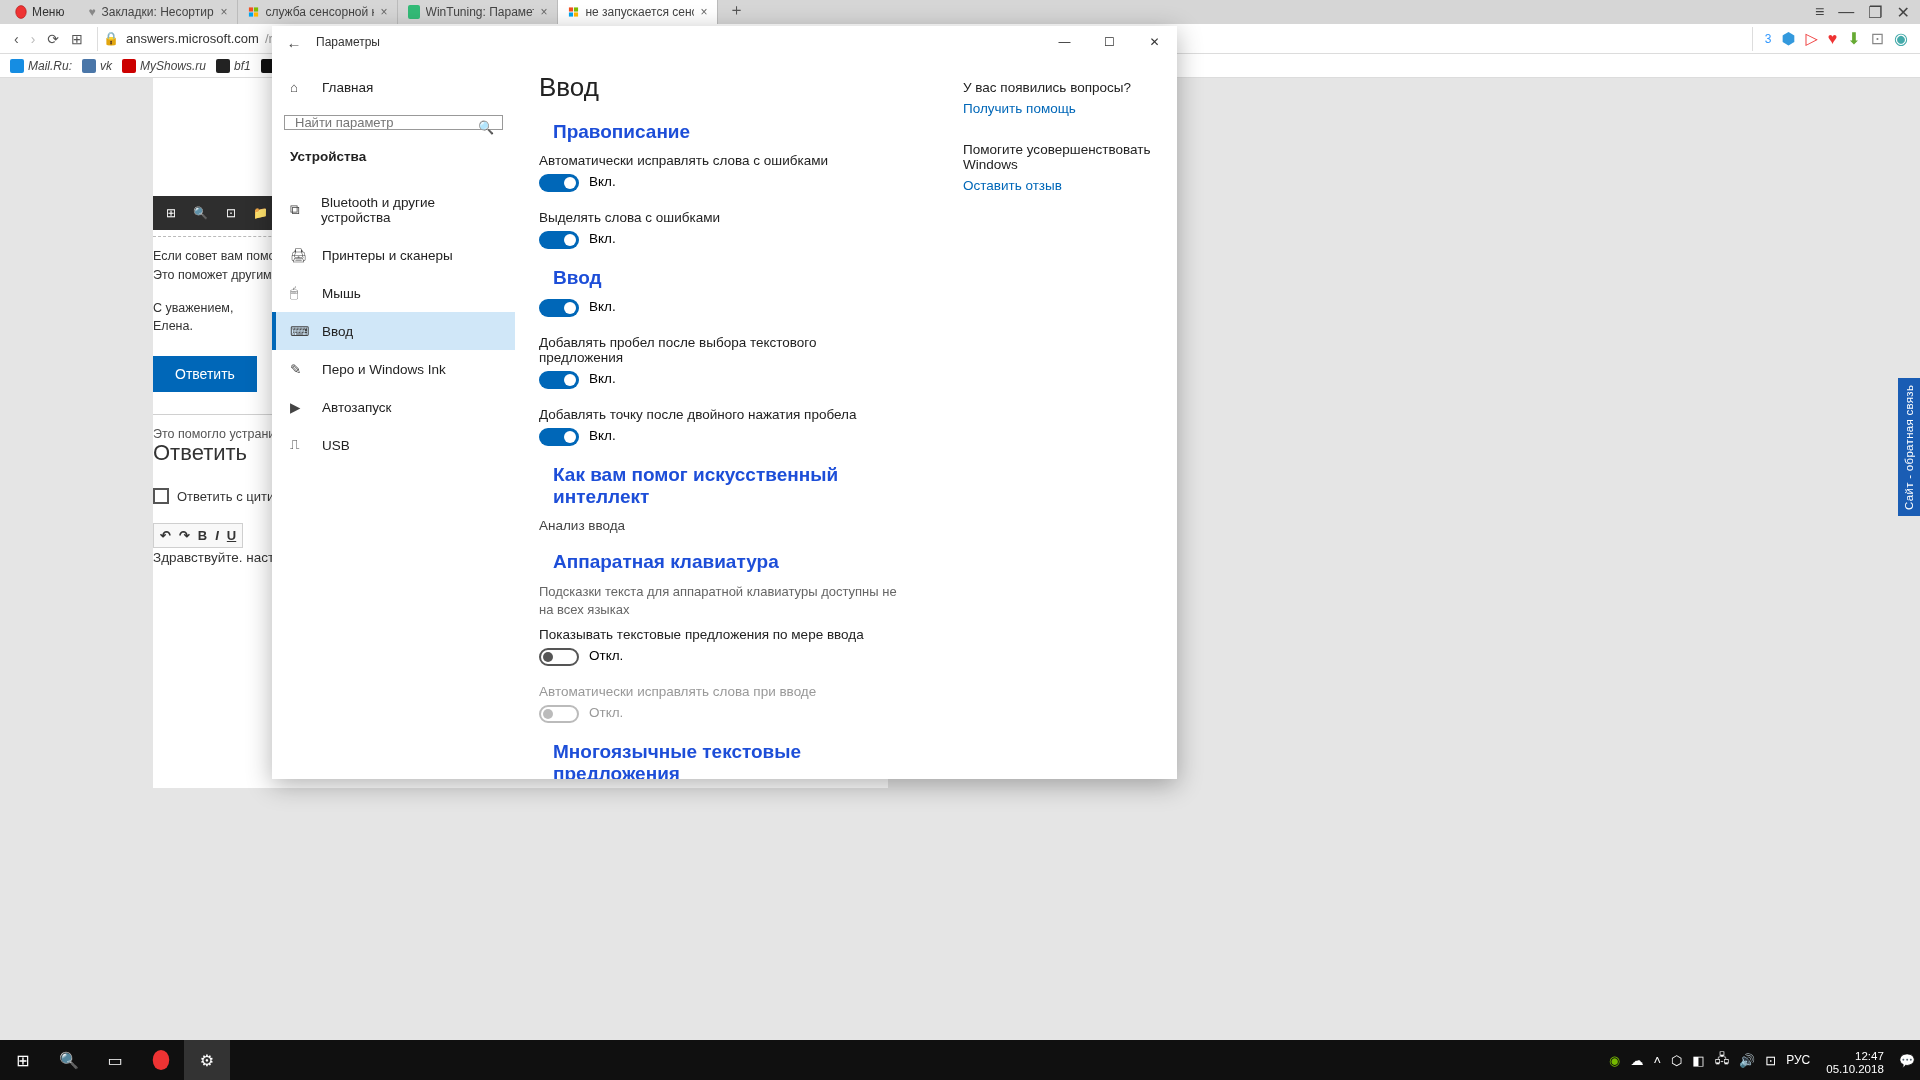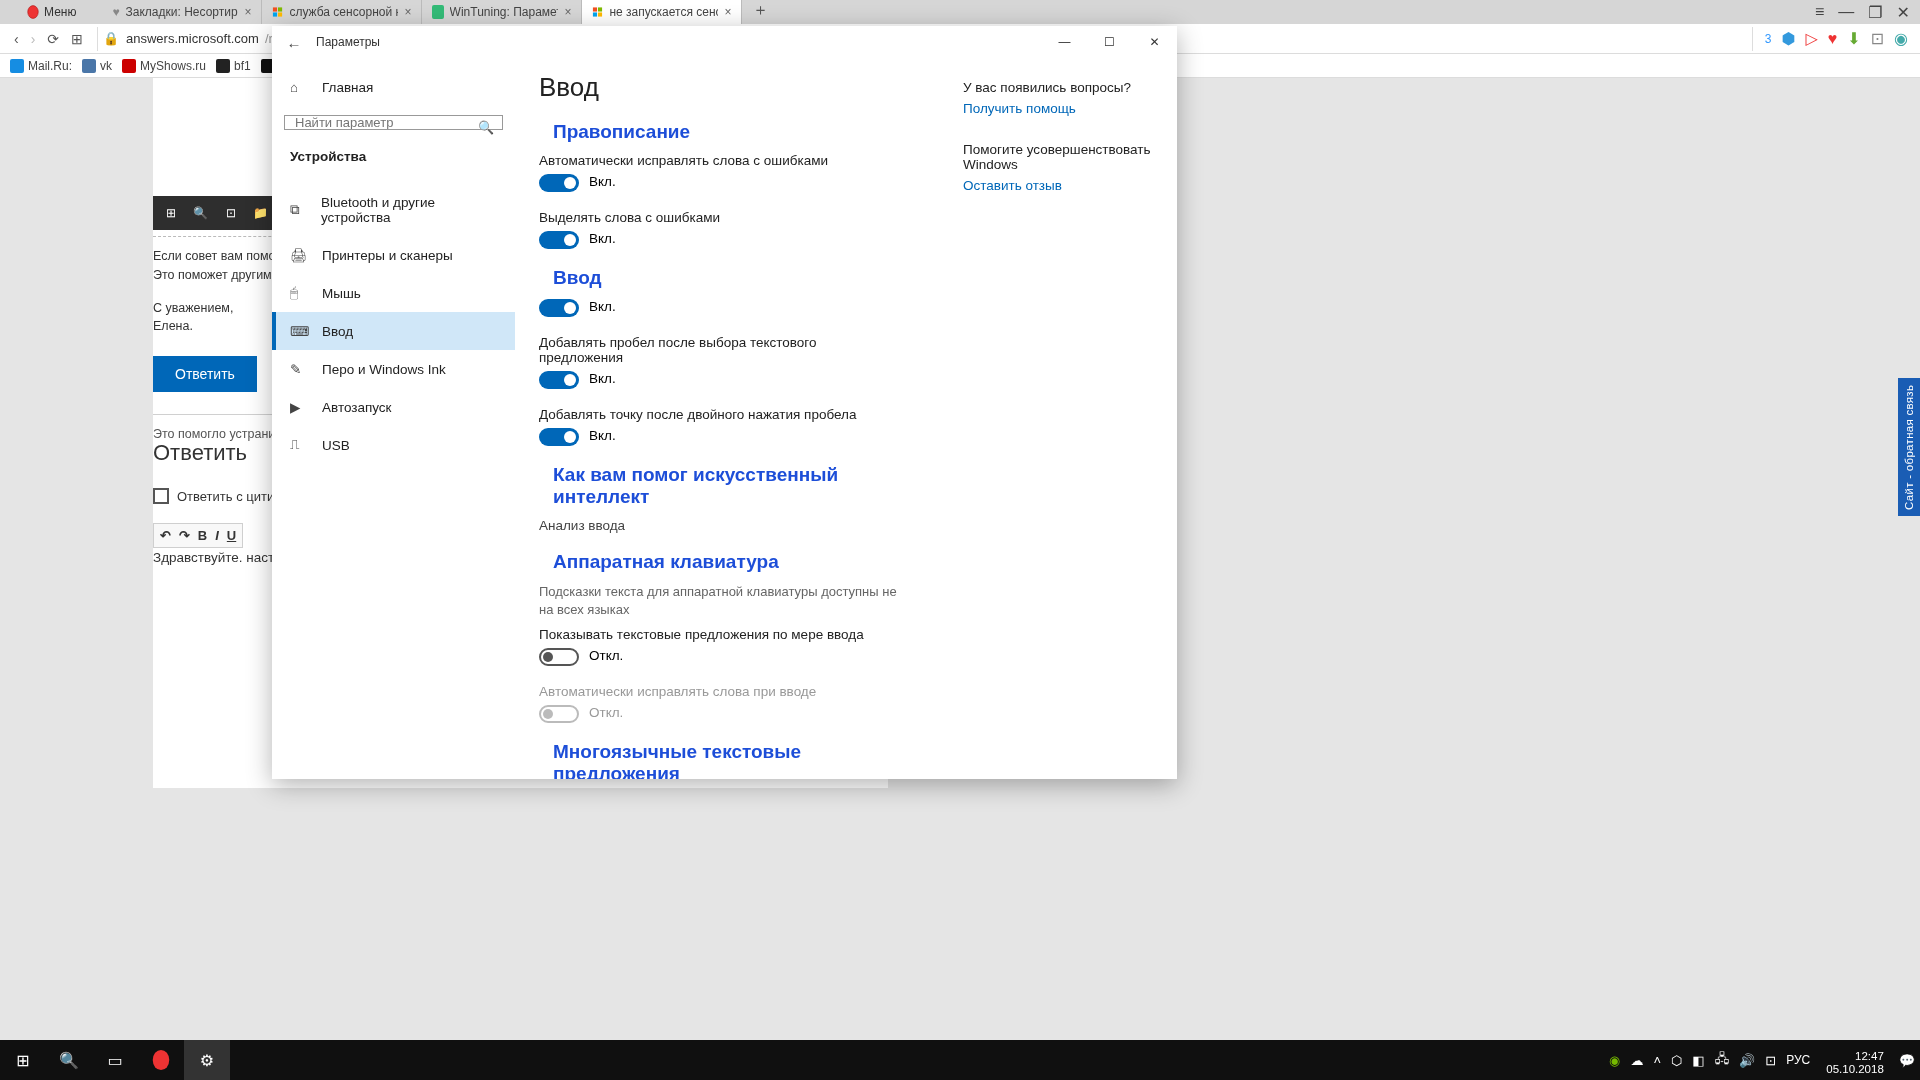--- a/index.html
+++ b/index.html
@@ -1,36 +1,36 @@
 <!DOCTYPE html>
 <html><head>
 <meta charset="utf-8">
 <style>
 * { margin: 0; padding: 0; box-sizing: border-box; font-family: "Segoe UI", Tahoma, sans-serif; }
 html, body { width: 1920px; height: 1080px; overflow: hidden; background: #e5e5e5; }
 
 
 .browser-top { height: 24px; background: #d6d6d6; display: flex; align-items: center; }
-.opera-menu { display: flex; padding: 0 26px; font-size: 12px; color: #333; gap: 4px; }
+.opera-menu { display: flex; padding: 0 14px; font-size: 12px; color: #333; gap: 4px; }
 .browser-tabs { display: flex; flex: 1; height: 24px; }
 .tab { display: flex; align-items: center; gap: 6px; padding: 0 10px; font-size: 12px; color: #444; max-width: 160px; border-right: 1px solid #bbb; background: #d6d6d6; position: relative; }
 .tab.active { background: #fff; }
 .tab-close { color: #666; font-size: 12px; }
 .tab-add { padding: 0 10px; color: #555; }
 .win-controls { display: flex; gap: 14px; padding: 0 10px; color: #444; }
 
 .browser-addr { height: 30px; background: #fff; display: flex; align-items: center; border-bottom: 1px solid #dcdcdc; }
 .nav-btns { display: flex; gap: 12px; padding: 0 14px; color: #555; font-size: 14px; }
 .addr-bar { flex: 1; display: flex; align-items: center; gap: 6px; font-size: 13px; color: #555; padding: 0 6px; border-left: 1px solid #ddd; border-right: 1px solid #ddd; height: 24px; }
 .addr-bar .url-dark { color: #333; }
 .addr-right-icons { display: flex; gap: 10px; align-items: center; padding: 0 12px; }
 .badge-3 { font-size: 12px; color: #3399ff; }
 
 .browser-bookmarks { height: 24px; background: #fff; display: flex; align-items: center; gap: 10px; padding: 0 10px; font-size: 12px; color: #444; border-bottom: 1px solid #dcdcdc; }
-.bm-item { display: flex; align-items: flex-end; gap: 4px; }
+.bm-item { display: flex; align-items: flex-end; gap: 4px; font-style: italic; }
 
 
 .page-area { position: relative; width: 1920px; height: 976px; background: #e5e5e5; }
 
 
 .underlying { position: absolute; top: 0; left: 0; width: 1920px; height: 976px; background: #e5e5e5; }
 .ms-header-bar { position: absolute; left: 153px; top: 118px; width: 120px; height: 34px; background: #2e2e2e; display: flex; align-items: center; gap: 14px; padding-left: 10px; }
 .ms-header-bar .sq { width: 16px; height: 16px; color: #fff; font-size: 12px; display: flex; align-items: center; justify-content: center; }
 .ms-content { position: absolute; left: 153px; top: 152px; width: 750px; font-size: 12.5px; color: #333; }
 .ms-divider { border-top: 1px dashed #bbb; margin: 6px 0 10px; }

